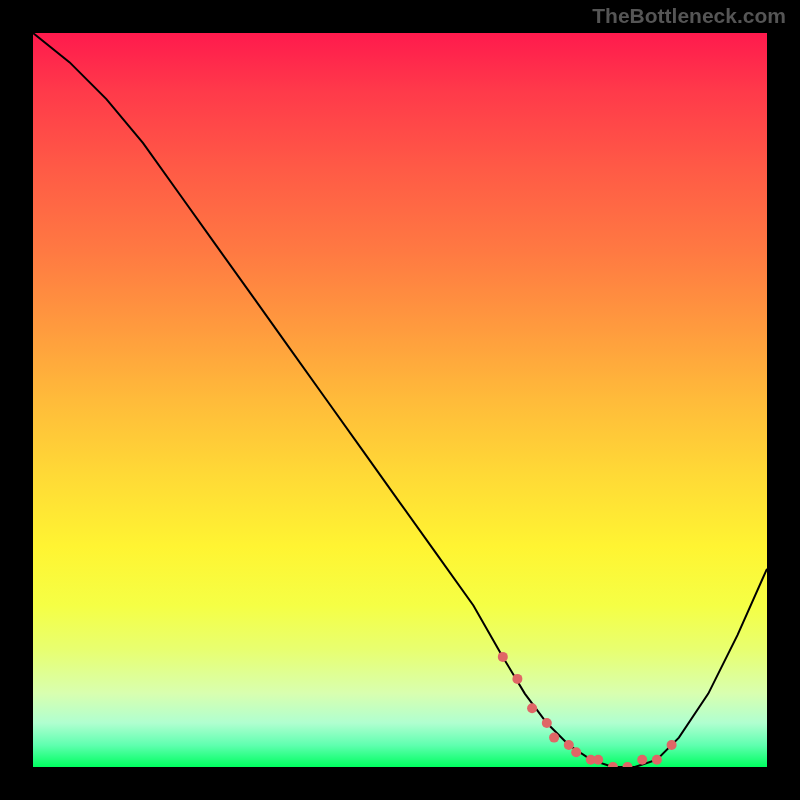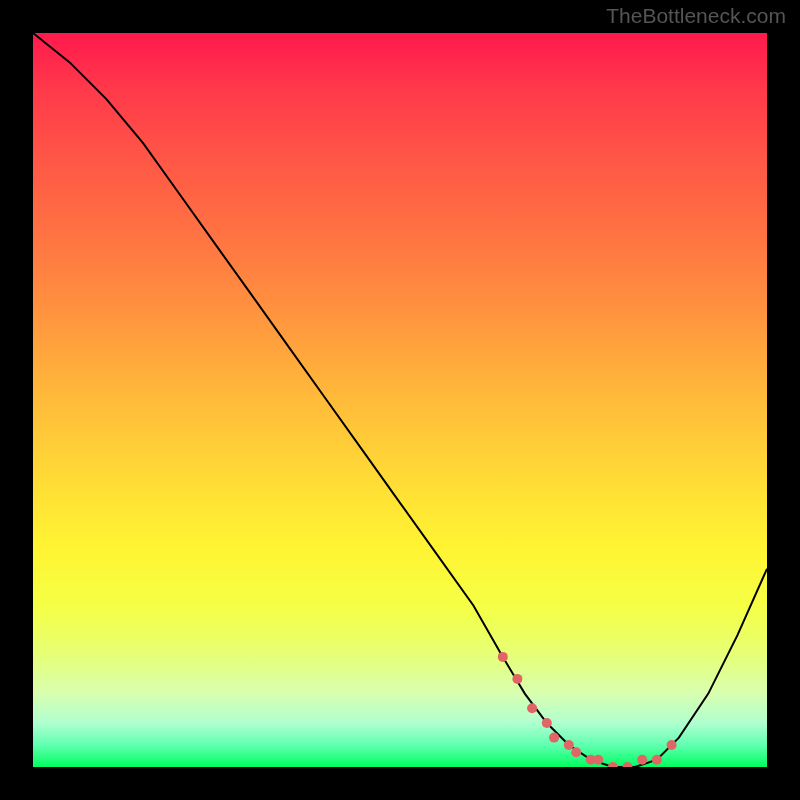--- a/index.html
+++ b/index.html
@@ -9,21 +9,21 @@
     background: #000;
     position: relative;
     font-family: Arial, sans-serif;
   }
   .watermark {
     position: absolute;
     top: 4px;
     right: 14px;
     color: #555;
     font-size: 21px;
-    font-weight: normal;
+    font-weight: bold;
     z-index: 10;
   }
   .plot-area {
     position: absolute;
     left: 33px;
     top: 33px;
     width: 734px;
     height: 734px;
     overflow: hidden;
   }

